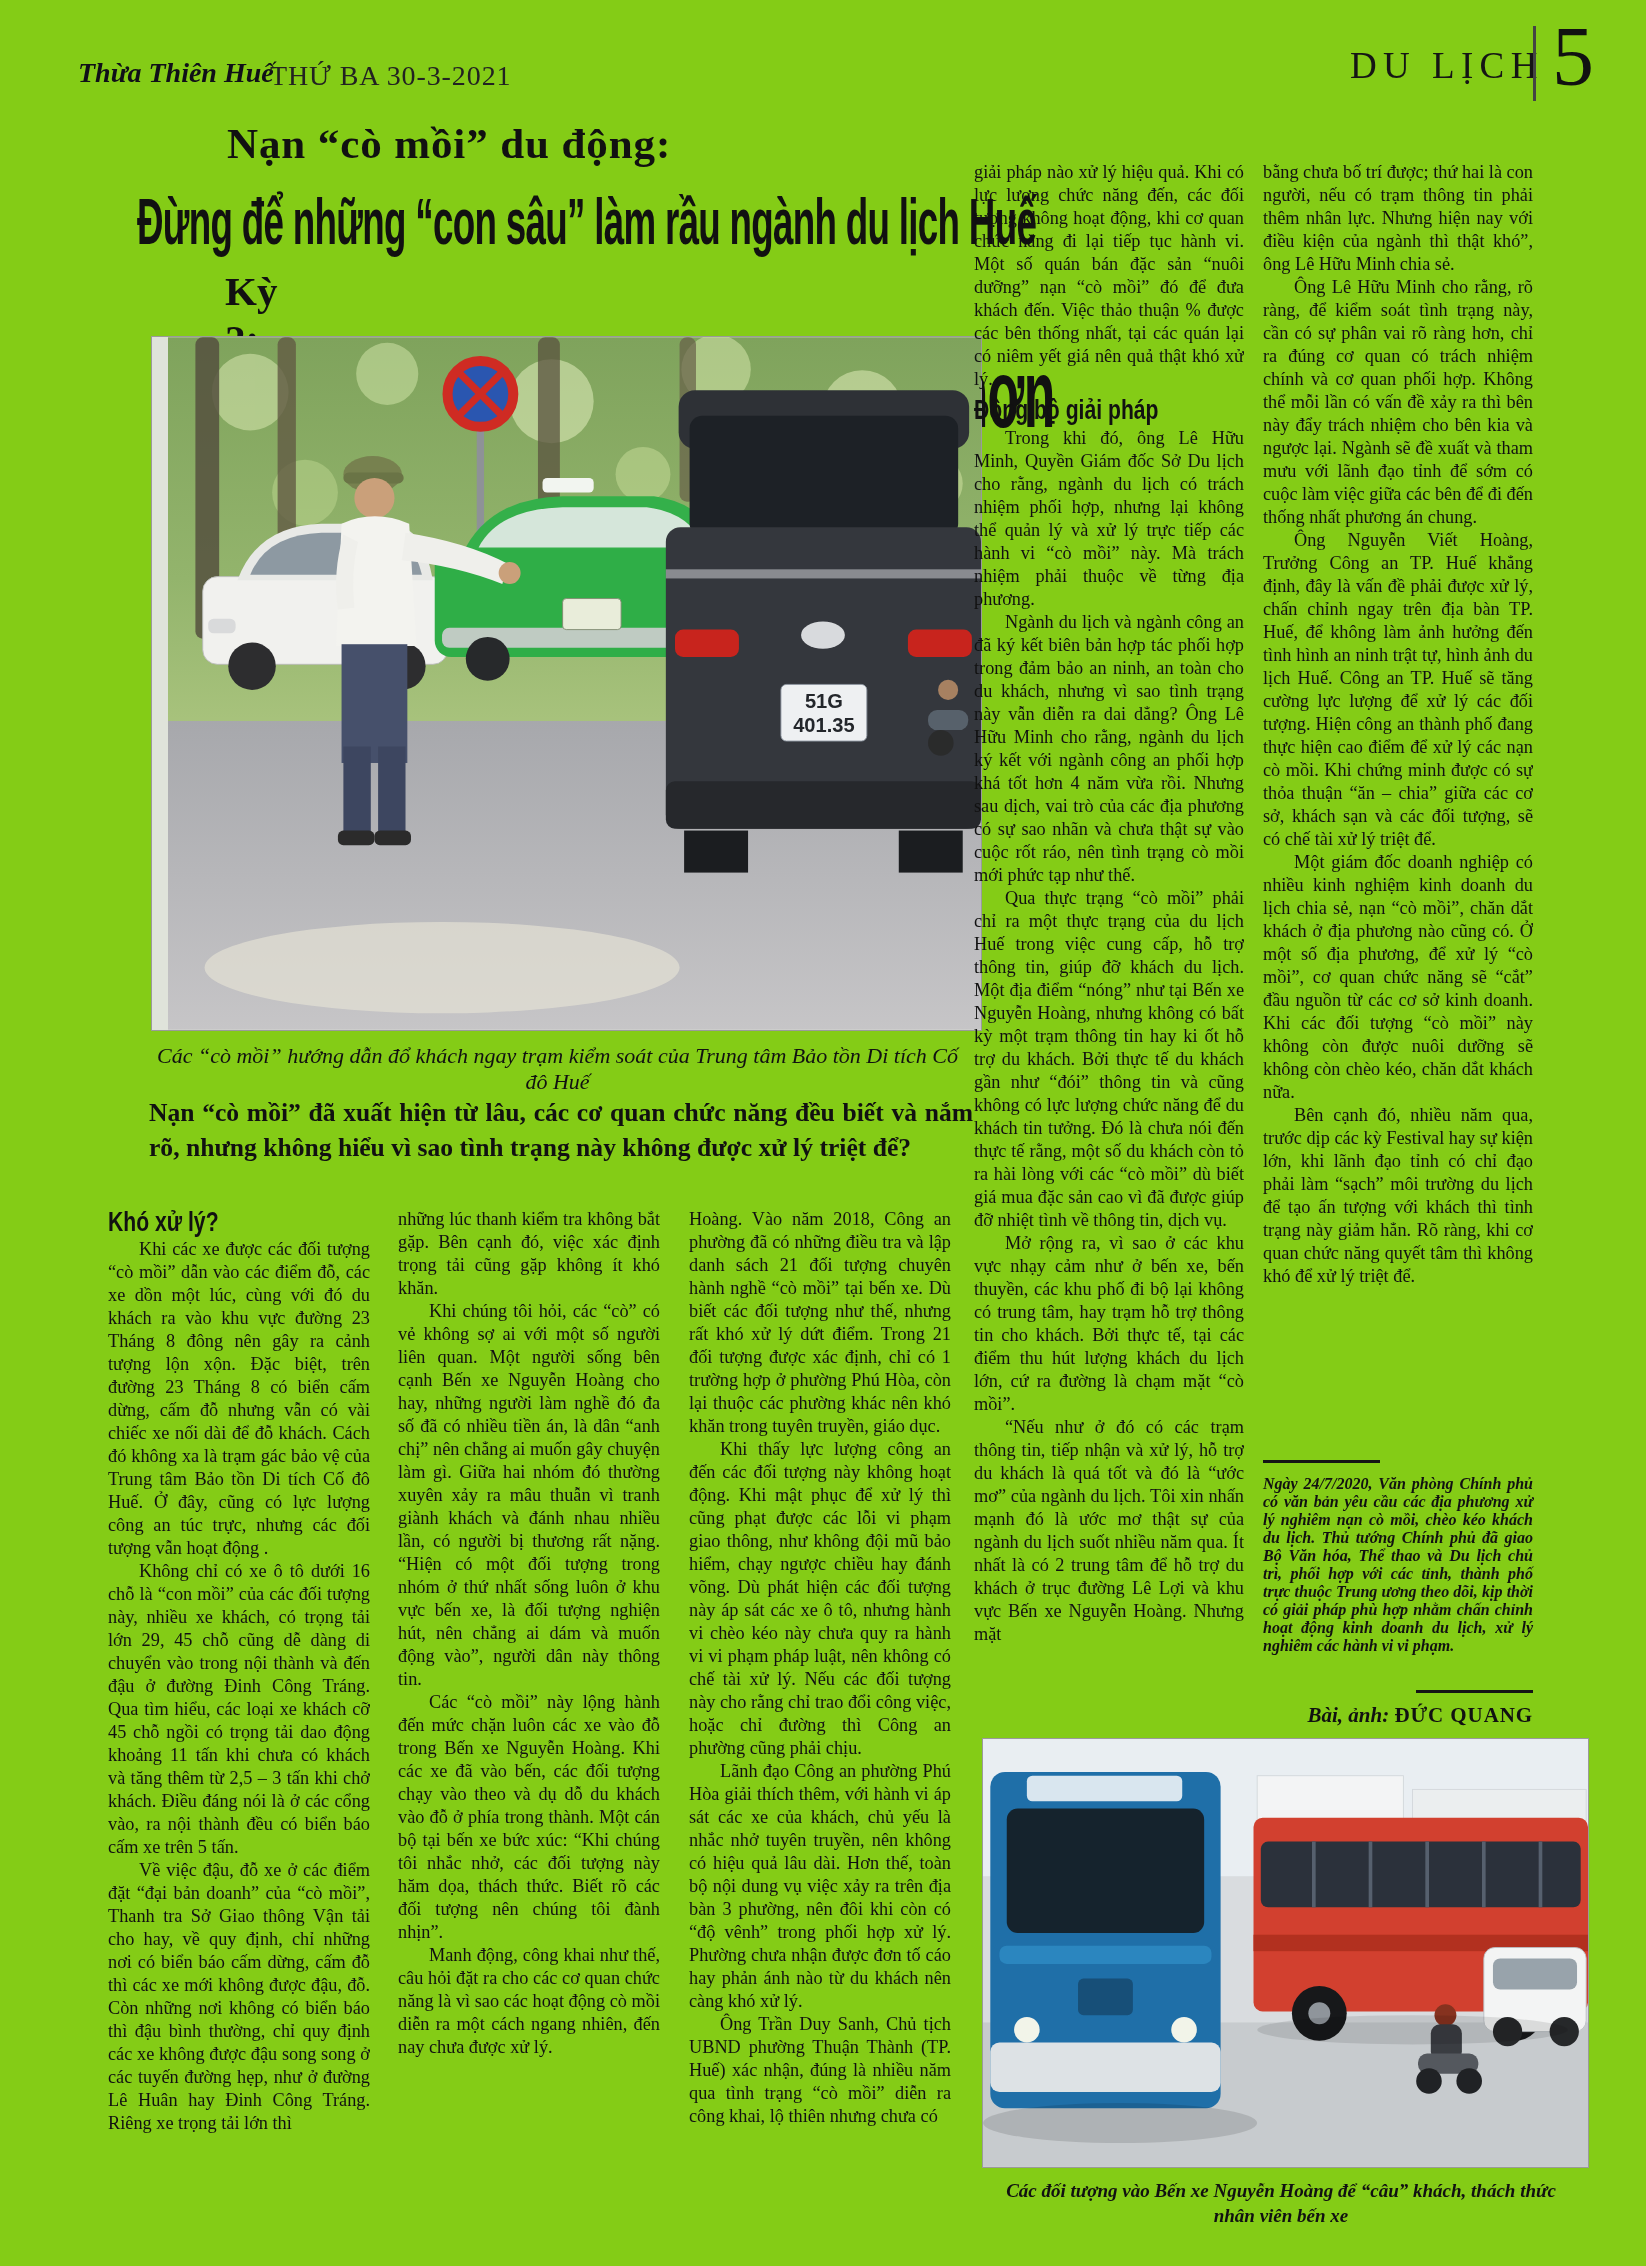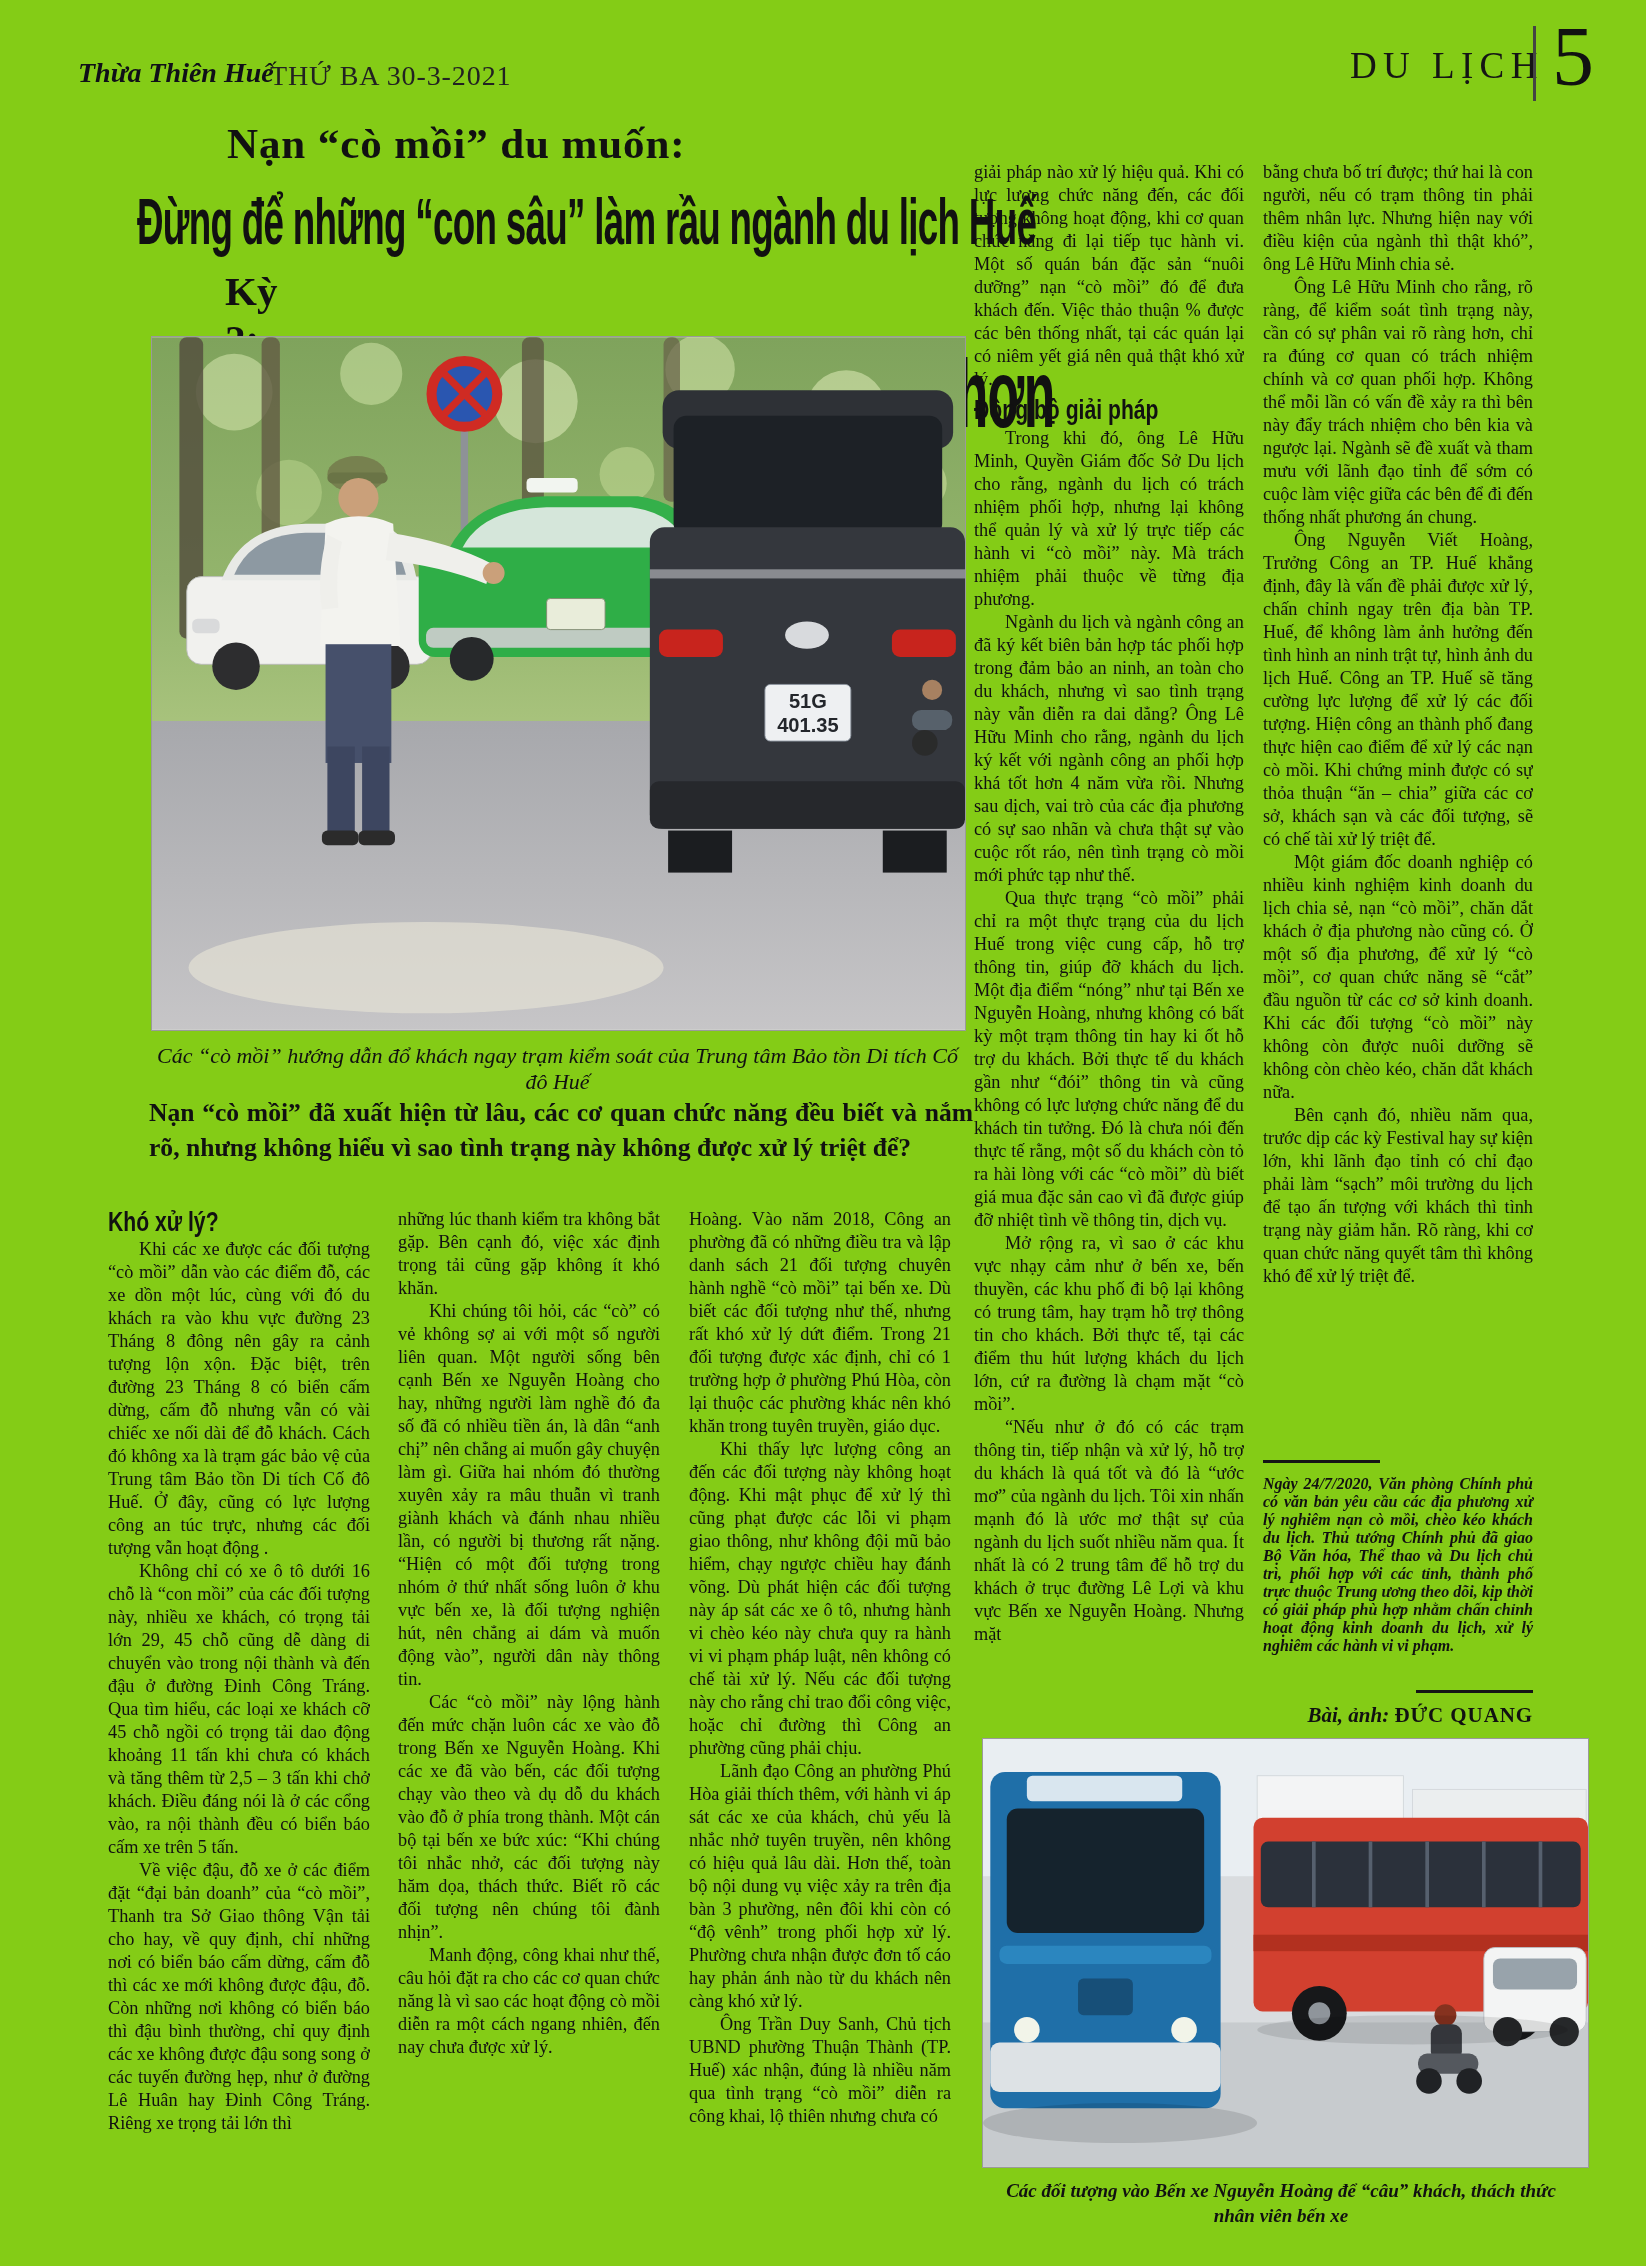--- a/index.html
+++ b/index.html
@@ -43,34 +43,34 @@
 
 <div id="page">
 
   <div class="abs logo" style="left:78px;top:57px;">Thừa Thiên Huế</div>
   <div class="abs dateline" style="left:270px;top:60px;">THỨ BA 30-3-2021</div>
   <div class="abs section" style="left:1350px;top:44px;">DU LỊCH</div>
   <div class="abs vbar" style="left:1533px;top:25.6px;height:75px;"></div>
   <div class="abs pagenum" style="left:1552px;top:14.6px;">5</div>
 
   <div class="abs" style="left:137px;top:119px;width:850px;">
-    <div class="kicker" style="margin-left:90px;">Nạn “cò mồi” du muốn:</div>
+    <div class="kicker" style="margin-left:90px;">Nạn “cò mồi” du động:</div>
     <div class="title1wrap">
       <div class="cond title1">Đừng để những “con sâu” làm rầu ngành du lịch Huế</div>
     </div>
     <div class="sub-row">
       <div class="series" style="margin-left:88px;">Kỳ 2:</div>
       <div class="title2wrap">
         <div class="cond title2" style="position:relative;top:102px;">Phải có giải pháp quyết liệt hơn</div>
       </div>
     </div>
     <div class="contnote" style="width:594px;margin-top:9.1px;">(Tiếp theo và hết)</div>
   </div>
 
-  <div class="abs photo-frame" style="left:151px;top:336px;width:813px;height:693px;">
+  <div class="abs photo-frame" style="left:151px;top:336px;width:813px;height:693px;padding-left:16px;">
     <svg width="813" height="693" viewBox="0 0 890 758">
       <defs>
         <linearGradient id="gFol" x1="0" y1="0" x2="0" y2="1">
           <stop offset="0" stop-color="#7fa35c"></stop>
             <stop offset="0.6" stop-color="#93b46c"></stop>
             <stop offset="1" stop-color="#aac47e"></stop>
         </linearGradient>
         <linearGradient id="gRoad" x1="0" y1="0" x2="0" y2="1">
           <stop offset="0" stop-color="#a7a8ac"></stop>
             <stop offset="1" stop-color="#c6c5c7"></stop>

